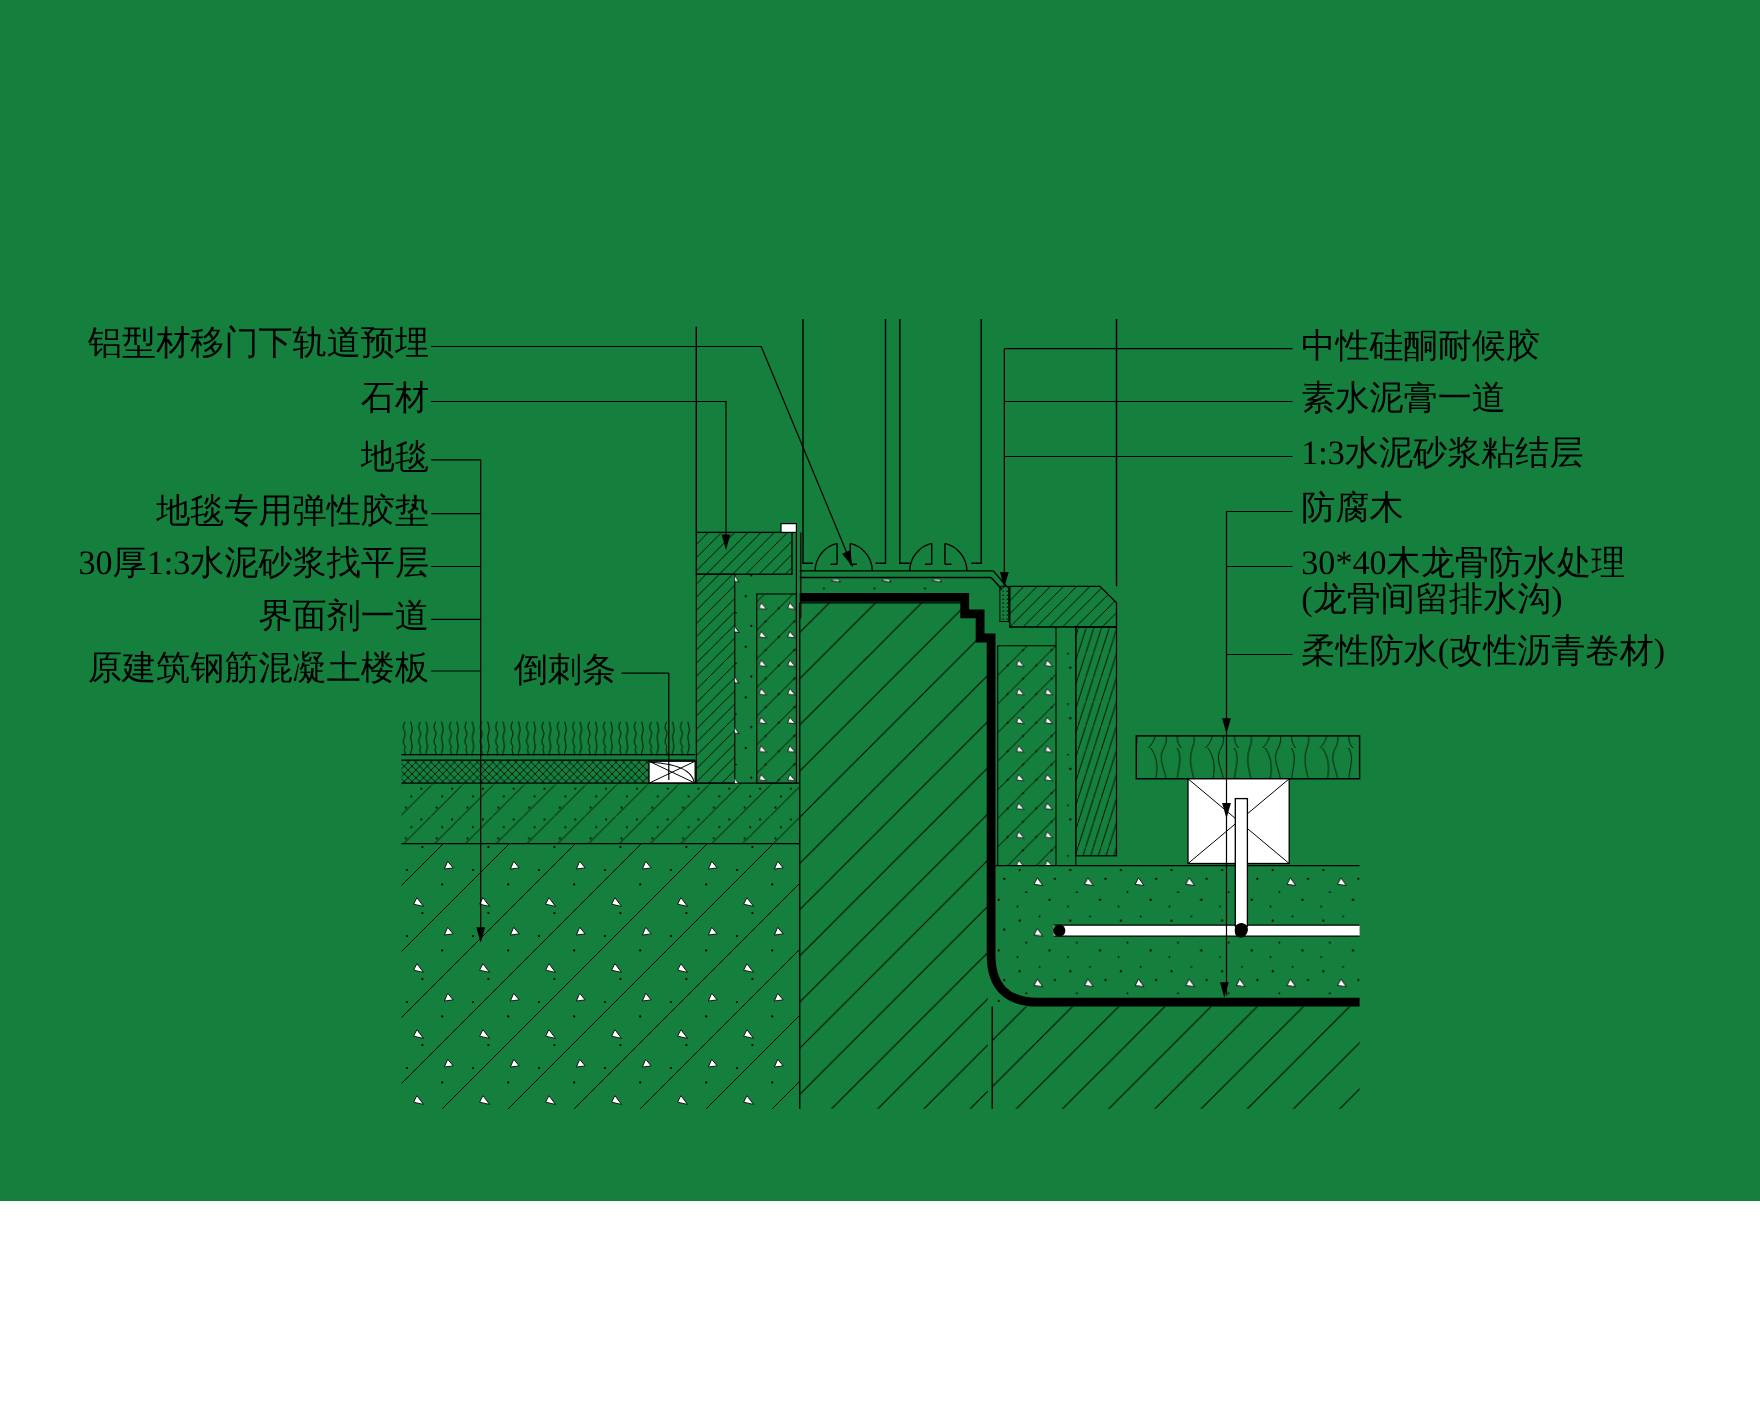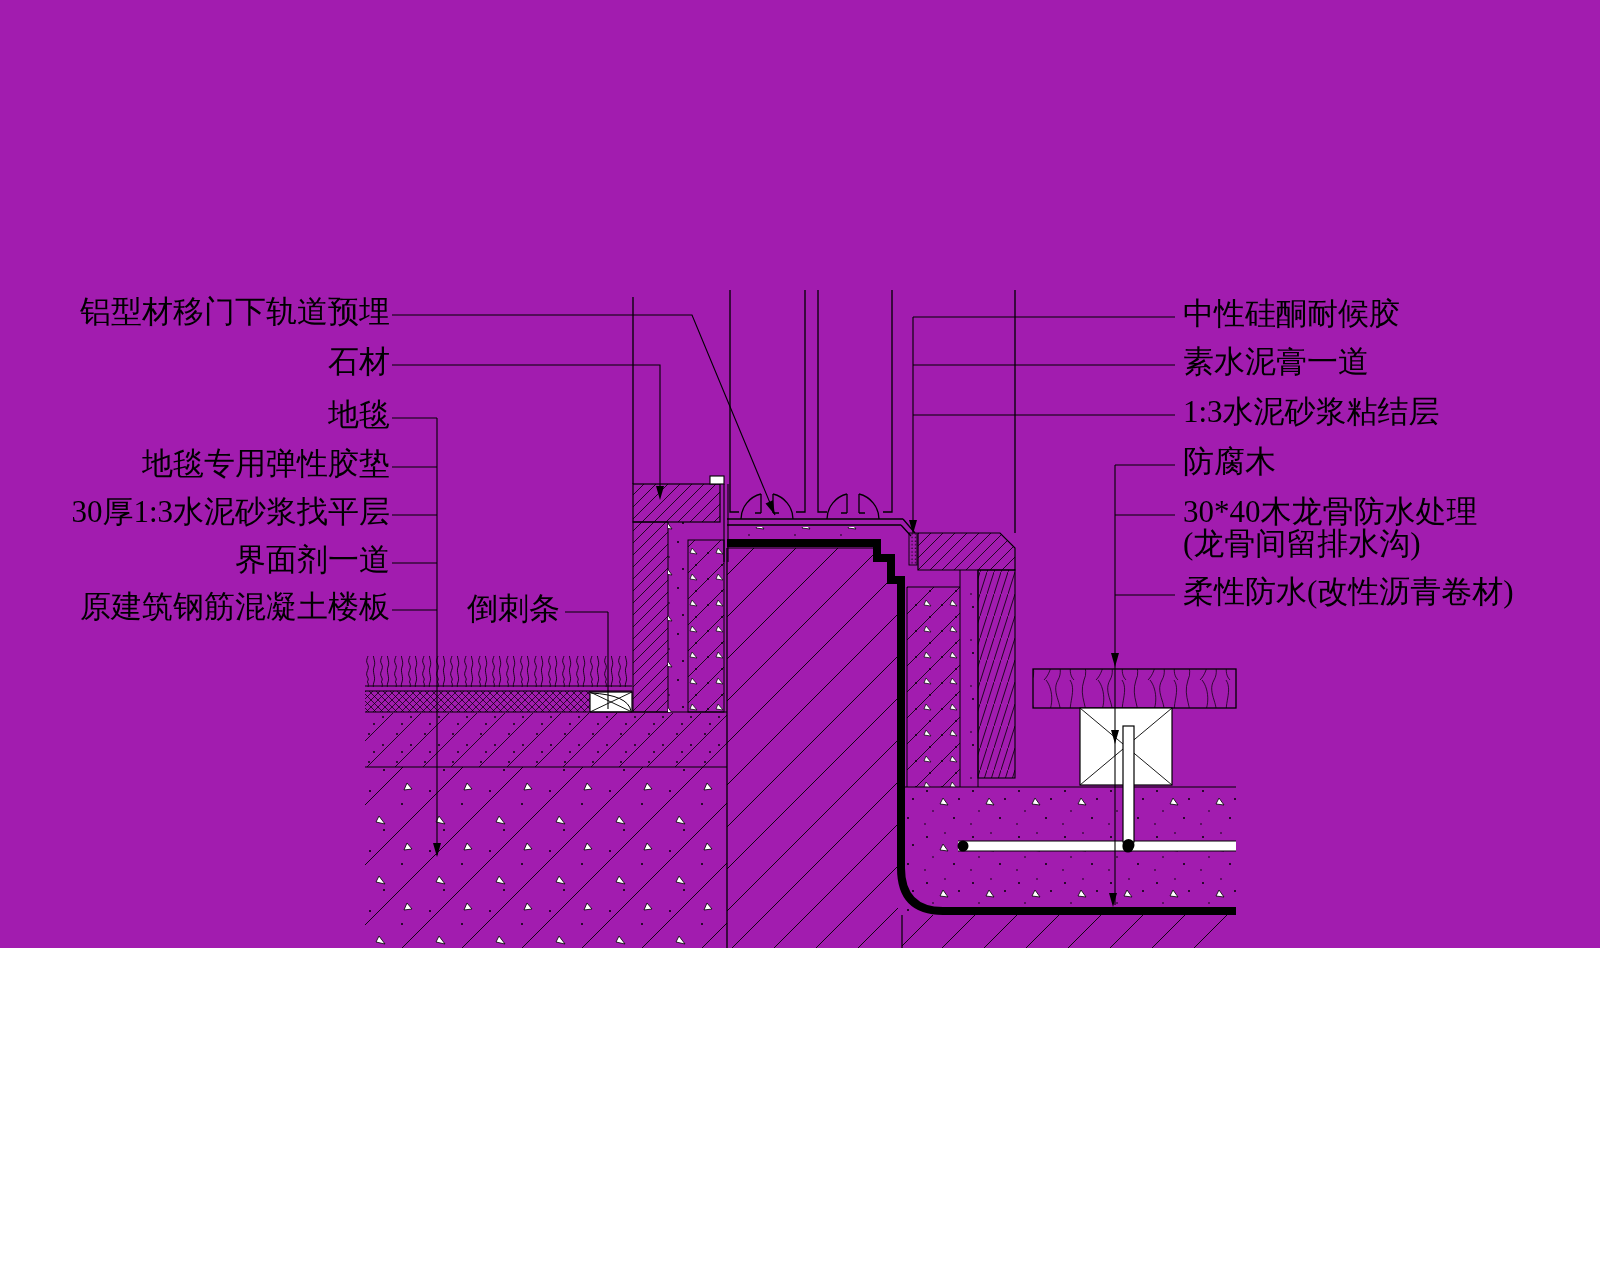--- a/index.html
+++ b/index.html
@@ -1,16 +1,16 @@
 <!DOCTYPE html>
 <html><head>
 <meta charset="utf-8">
 <style>
   html,body{margin:0;padding:0;background:#ffffff;}
-  .stage{position:relative;width:1600px;height:948px;background:#a21caf;overflow:hidden;}
+  .stage{position:relative;width:1600px;height:1092px;background:#15803d;overflow:hidden;}
   svg{display:block;}
   text{font-family:"Liberation Serif","DejaVu Serif",serif;fill:#000;}
   .lbl{font-size:31px;}
 </style>
 </head>
 <body>
 
 <div class="stage">
 <svg width="1600" height="1280" viewBox="0 0 1600 1280">
   <defs>

